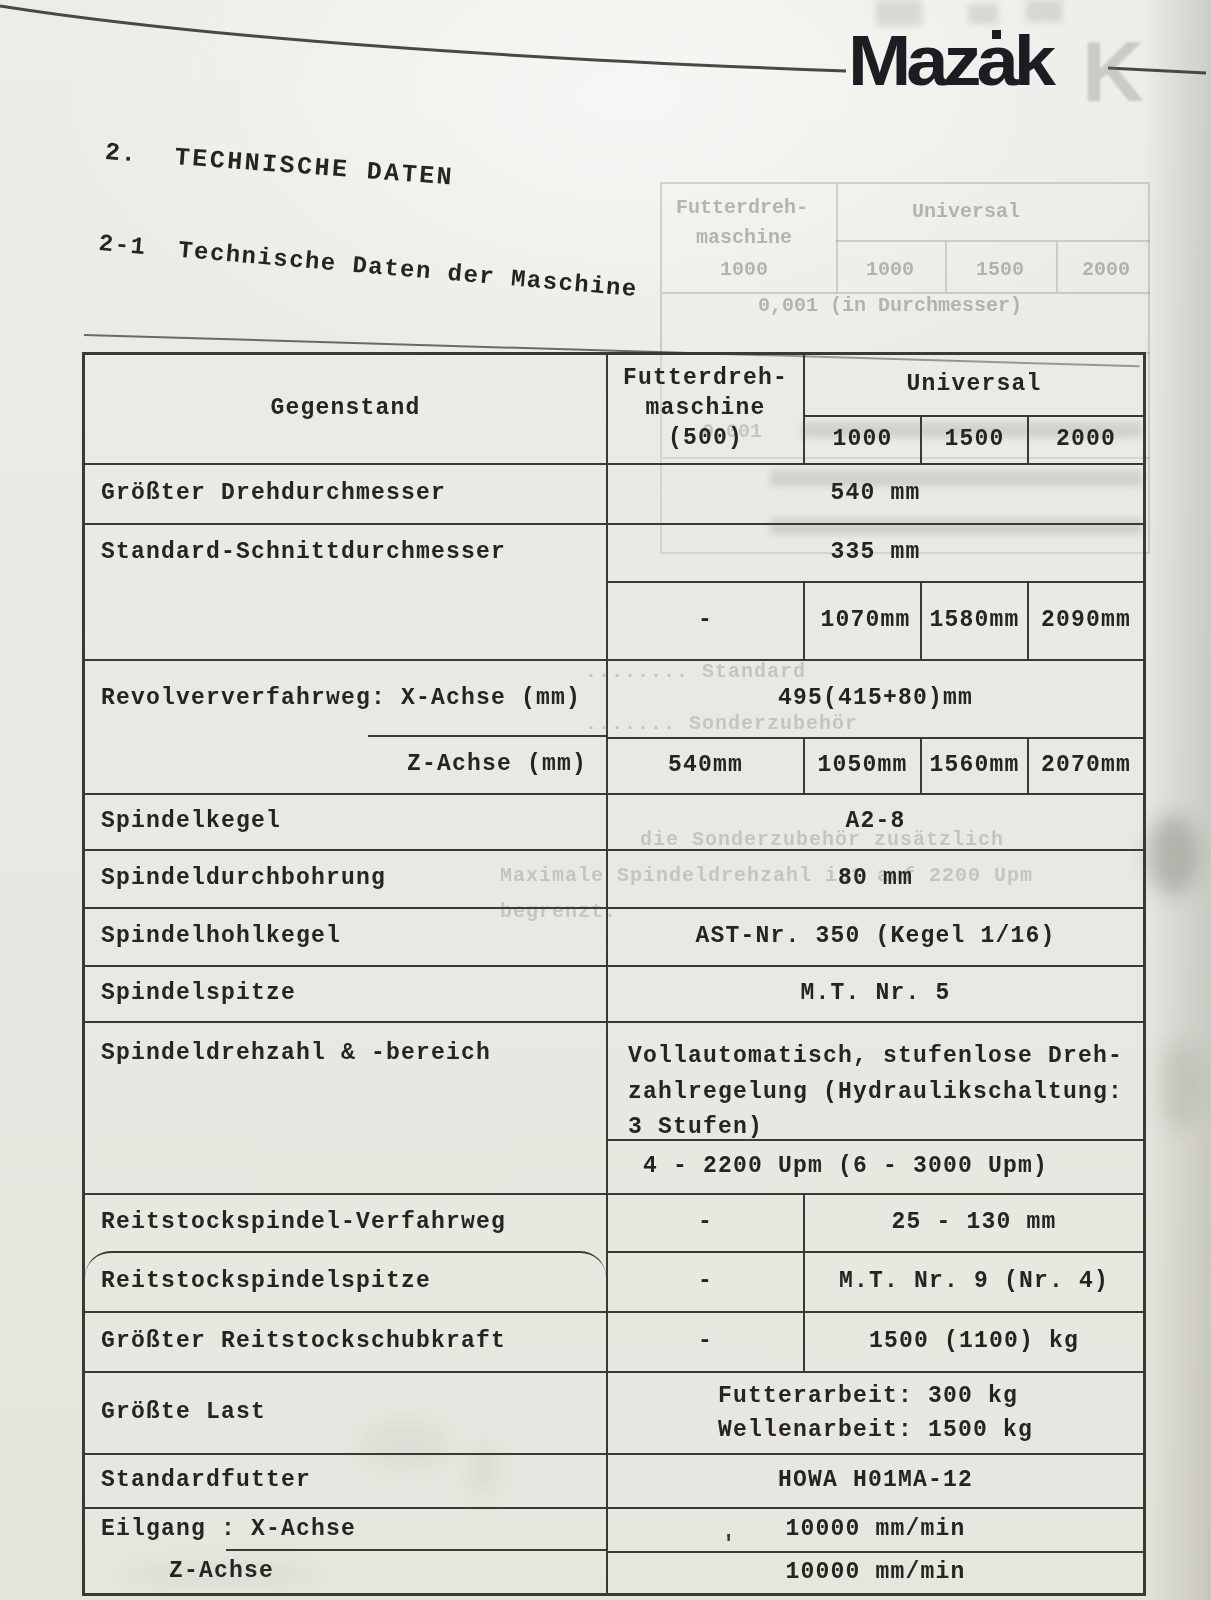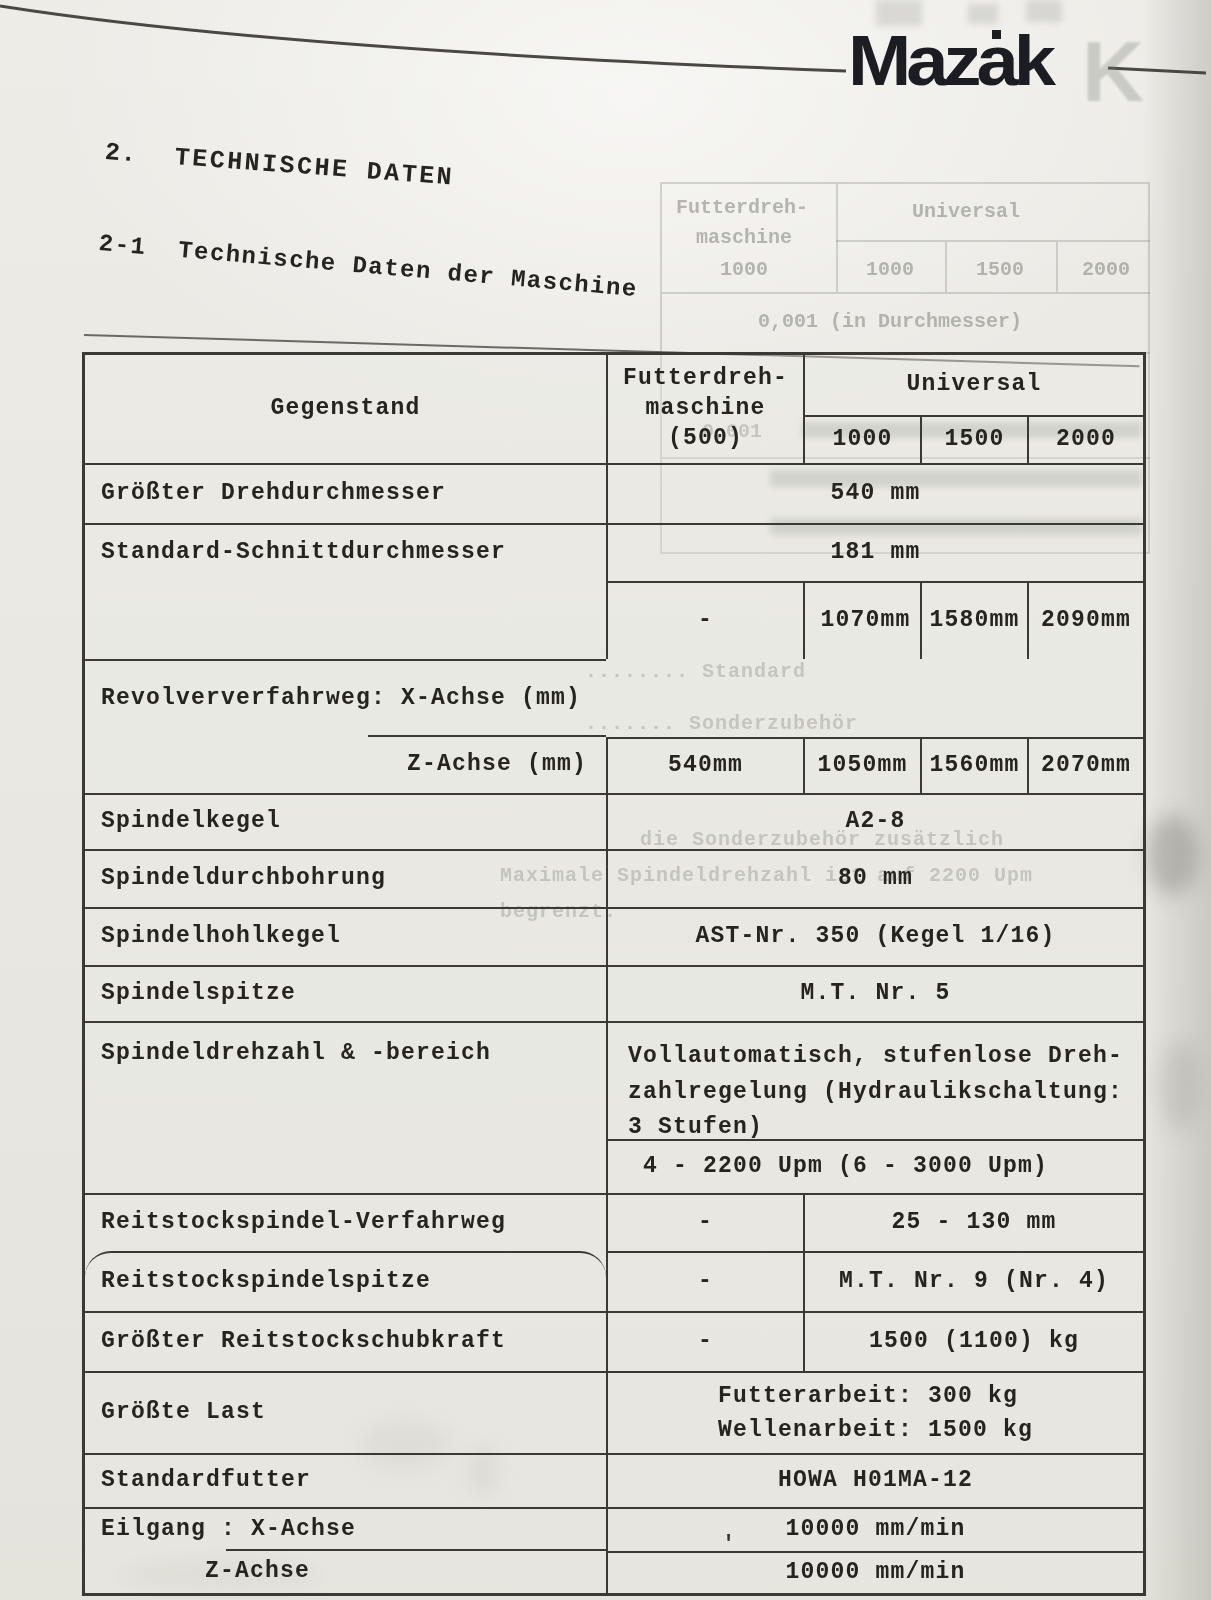--- a/index.html
+++ b/index.html
@@ -98,21 +98,21 @@
     <div class="gline" style="left:0;top:108px;width:488px;height:2px;"></div>
     <div class="gline" style="left:0;top:168px;width:488px;height:2px;"></div>
     <div class="gline" style="left:0;top:273px;width:488px;height:2px;"></div>
     <div class="gtext" style="left:14px;top:12px;">Futterdreh-</div>
     <div class="gtext" style="left:34px;top:42px;">maschine</div>
     <div class="gtext" style="left:58px;top:74px;">1000</div>
     <div class="gtext" style="left:250px;top:16px;">Universal</div>
     <div class="gtext" style="left:204px;top:74px;">1000</div>
     <div class="gtext" style="left:314px;top:74px;">1500</div>
     <div class="gtext" style="left:420px;top:74px;">2000</div>
-    <div class="gtext" style="left:96px;top:126px;">0,001 (in Durchmesser)</div>
+    <div class="gtext" style="left:96px;top:110px;">0,001 (in Durchmesser)</div>
     <div class="gtext" style="left:40px;top:236px;">0,001</div>
     <div class="gbar" style="left:140px;top:238px;width:340px;height:16px;"></div>
     <div class="gbar" style="left:108px;top:286px;width:372px;height:17px;"></div>
     <div class="gbar" style="left:108px;top:334px;width:372px;height:17px;"></div>
   </div>
 
   <div class="freefloat ghost" style="left:585px;top:660px;">........ Standard</div>
   <div class="freefloat ghost" style="left:585px;top:712px;">....... Sonderzubehör</div>
   <div class="freefloat ghost" style="left:640px;top:828px;">die Sonderzubehör zusätzlich</div>
   <div class="freefloat ghost" style="left:500px;top:864px;">Maximale Spindeldrehzahl ist auf 2200 Upm</div>
@@ -132,28 +132,29 @@
     </div>
     <div class="c val bl" style="grid-area:1/3/2/6;">Universal</div>
     <div class="c val bl bt" style="grid-area:2/3/3/4;">1000</div>
     <div class="c val bl bt" style="grid-area:2/4/3/5;">1500</div>
     <div class="c val bl bt" style="grid-area:2/5/3/6;">2000</div>
 
     <div class="c lab bt" style="grid-area:3/1/4/2;">Größter Drehdurchmesser</div>
     <div class="c val bl bt" style="grid-area:3/2/4/6;">540 mm</div>
 
     <div class="c lab bt" style="grid-area:4/1/5/2;">Standard-Schnittdurchmesser</div>
-    <div class="c val bl bt" style="grid-area:4/2/5/6;">181 mm</div>
+    <div class="c val bl bt" style="grid-area:4/2/5/6;">335 mm</div>
 
     <div class="c val bl bt" style="grid-area:5/2/6/3;">-</div>
     <div class="c val bl bt" style="grid-area:5/3/6/4;padding-left:6px;">1070mm</div>
     <div class="c val bl bt" style="grid-area:5/4/6/5;">1580mm</div>
     <div class="c val bl bt" style="grid-area:5/5/6/6;">2090mm</div>
 
     <div class="c lab bt" style="grid-area:6/1/7/2;">Revolververfahrweg: X-Achse (mm)</div>
+    <div class="c val bl bt" style="grid-area:6/2/7/6;">495(415+80)mm</div>
 
     <div class="c lab" style="grid-area:7/1/8/2;padding-left:322px;">
       <div class="partline" style="left:283px;"></div>
       <span>Z-Achse (mm)</span>
     </div>
     <div class="c val bl bt" style="grid-area:7/2/8/3;">540mm</div>
     <div class="c val bl bt" style="grid-area:7/3/8/4;">1050mm</div>
     <div class="c val bl bt" style="grid-area:7/4/8/5;">1560mm</div>
     <div class="c val bl bt" style="grid-area:7/5/8/6;">2070mm</div>
 
@@ -198,21 +199,21 @@
         <span>Wellenarbeit: 1500 kg</span>
       </div>
     </div>
 
     <div class="c lab bt" style="grid-area:18/1/19/2;">Standardfutter</div>
     <div class="c val bl bt" style="grid-area:18/2/19/6;">HOWA H01MA-12</div>
 
     <div class="c lab bt" style="grid-area:19/1/20/2;">Eilgang : X-Achse</div>
     <div class="c val bl bt" style="grid-area:19/2/20/6;">10000 mm/min</div>
 
-    <div class="c lab" style="grid-area:20/1/21/2;padding-left:120px;">
+    <div class="c lab" style="grid-area:20/1/21/2;padding-left:84px;">
       <div class="partline" style="left:141px;"></div>
       <span>Z-Achse</span>
     </div>
     <div class="c val bl bt" style="grid-area:20/2/21/6;">10000 mm/min</div>
   </div>
 
   <div class="apos">'</div>
 
 </div>
 

